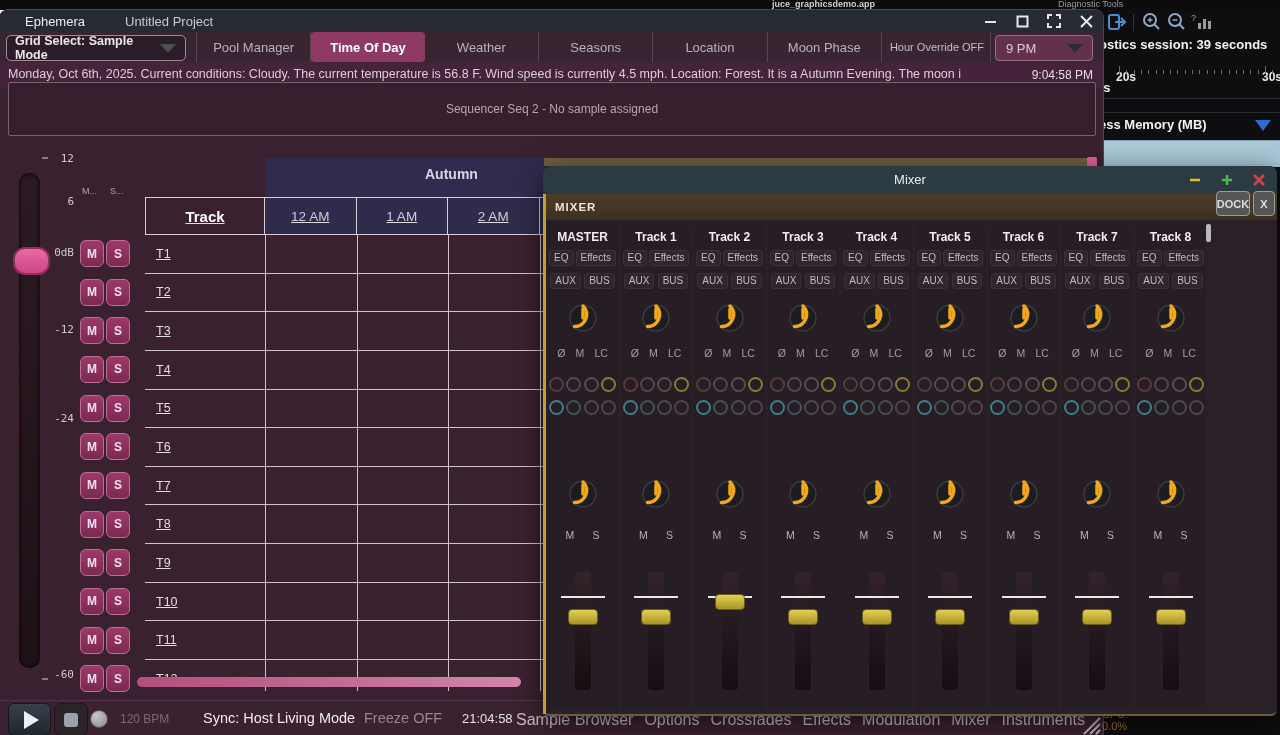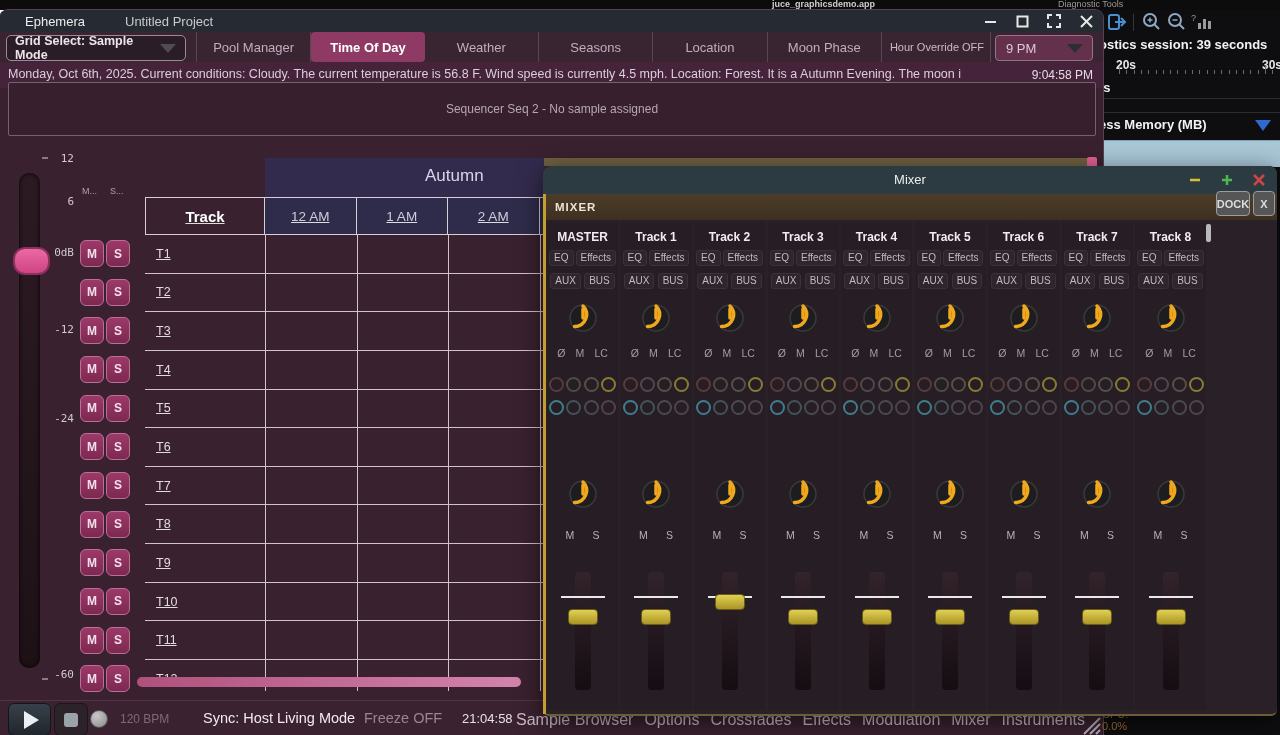--- a/index.html
+++ b/index.html
@@ -8,21 +8,21 @@
   .abs{position:absolute;}
   
   #top-strip{left:0;top:0;width:1280px;height:10px;background:#0c0c0d;}
   #top-strip .frag{position:absolute;top:-1px;font-size:9px;color:#9a9a9a;white-space:nowrap;}
   
   #diag{left:1097px;top:10px;width:183px;height:725px;background:#0e0e10;}
   .diag-icon{position:absolute;top:2px;width:22px;height:20px;}
   #diag-sep1{left:36px;top:4px;width:1px;height:17px;background:#33353a;}
   #diag-session{left:2px;top:27px;font-size:13px;font-weight:bold;color:#f2f2f2;white-space:nowrap;}
   #diag-ruler{left:0;top:44px;width:183px;height:20px;}
-  .ruler-label{position:absolute;top:4px;font-size:12px;font-weight:bold;color:#e8e8e8;}
+  .ruler-label{position:absolute;top:16px;font-size:12px;font-weight:bold;color:#e8e8e8;}
   .tick{position:absolute;bottom:0;width:1px;background:#6a6a70;}
   #diag-events{left:2px;top:70px;font-size:13px;font-weight:bold;color:#f0f0f0;}
   .diag-hair{left:0;width:183px;height:1px;background:#2c2c31;}
   #diag-mem{left:2px;top:107px;font-size:13px;font-weight:bold;color:#f2f2f2;white-space:nowrap;}
   #diag-mem-caret{left:158px;top:110px;width:0;height:0;border-left:8px solid transparent;
     border-right:8px solid transparent;border-top:11px solid #2e6ad0;}
   #diag-band{left:0;top:130px;width:183px;height:26px;background:#a9c7d6;border-top:1px solid #7fa3b5;}
   
   #mainwin{left:0;top:10px;width:1103px;height:725px;background:#3a212f;border-radius:8px 8px 0 0;
            box-shadow:0 0 0 1px #554250;}
@@ -63,21 +63,21 @@
   #fader-handle{left:13px;top:237px;width:33px;height:24px;background:linear-gradient(#ea6aa4,#cf4484);
     border:2px solid #8e2f5c;border-radius:12px;}
   .db-tickmark{width:6px;height:2px;background:#8a7a84;}
   .db-label{position:absolute;width:36px;text-align:right;font-size:11px;color:#d2c9ce;font-family:"DejaVu Sans Mono","Liberation Mono",monospace;}
   .ms-head{position:absolute;top:176px;font-size:9px;color:#b0a0aa;}
   .ms-btn{position:absolute;width:22px;height:25px;border-radius:6px;color:#f4dfeb;font-weight:bold;
     font-size:12px;display:flex;align-items:center;justify-content:center;
     background:linear-gradient(#9c3968,#7c2951);border:1.5px solid #bd6e97;}
   
   #season-banner{left:265px;top:148px;width:279px;height:39px;background:#332b4e;overflow:hidden;}
-  #season-banner span{position:absolute;left:160px;top:8px;font-size:17px;color:#d9d5e6;white-space:nowrap;}
+  #season-banner span{position:absolute;left:160px;top:8px;font-size:14px;color:#d9d5e6;white-space:nowrap;font-weight:bold;}
   #olive-bar{left:544px;top:148px;width:545px;height:8px;background:#6f6040;}
   #banner-scroll{left:1087px;top:147px;width:10px;height:15px;background:#e55f96;border-radius:2px;}
   #grid{left:145px;top:187px;width:399px;height:494px;overflow:hidden;text-decoration:underline;}
   #grid-head{display:flex;height:36px;border-top:1px solid #d9ced7;border-bottom:1px solid #d9ced7;}
   .gh-cell{display:flex;align-items:center;justify-content:center;border-right:1px solid #d9ced7;
     box-sizing:border-box;flex:none;}
   .gh-track{width:120px;font-size:15px;font-weight:bold;color:#fff;border-left:1px solid #d9ced7;}
   .gh-hour{width:91.5px;background:#2e2c4a;font-size:13.5px;color:#cfcbdd;}
   .g-row{display:flex;height:38.65px;border-bottom:1px solid #cfc3cc;box-sizing:border-box;}
   .g-label{width:120px;flex:none;display:flex;align-items:center;font-size:12.5px;color:#e3dade;

